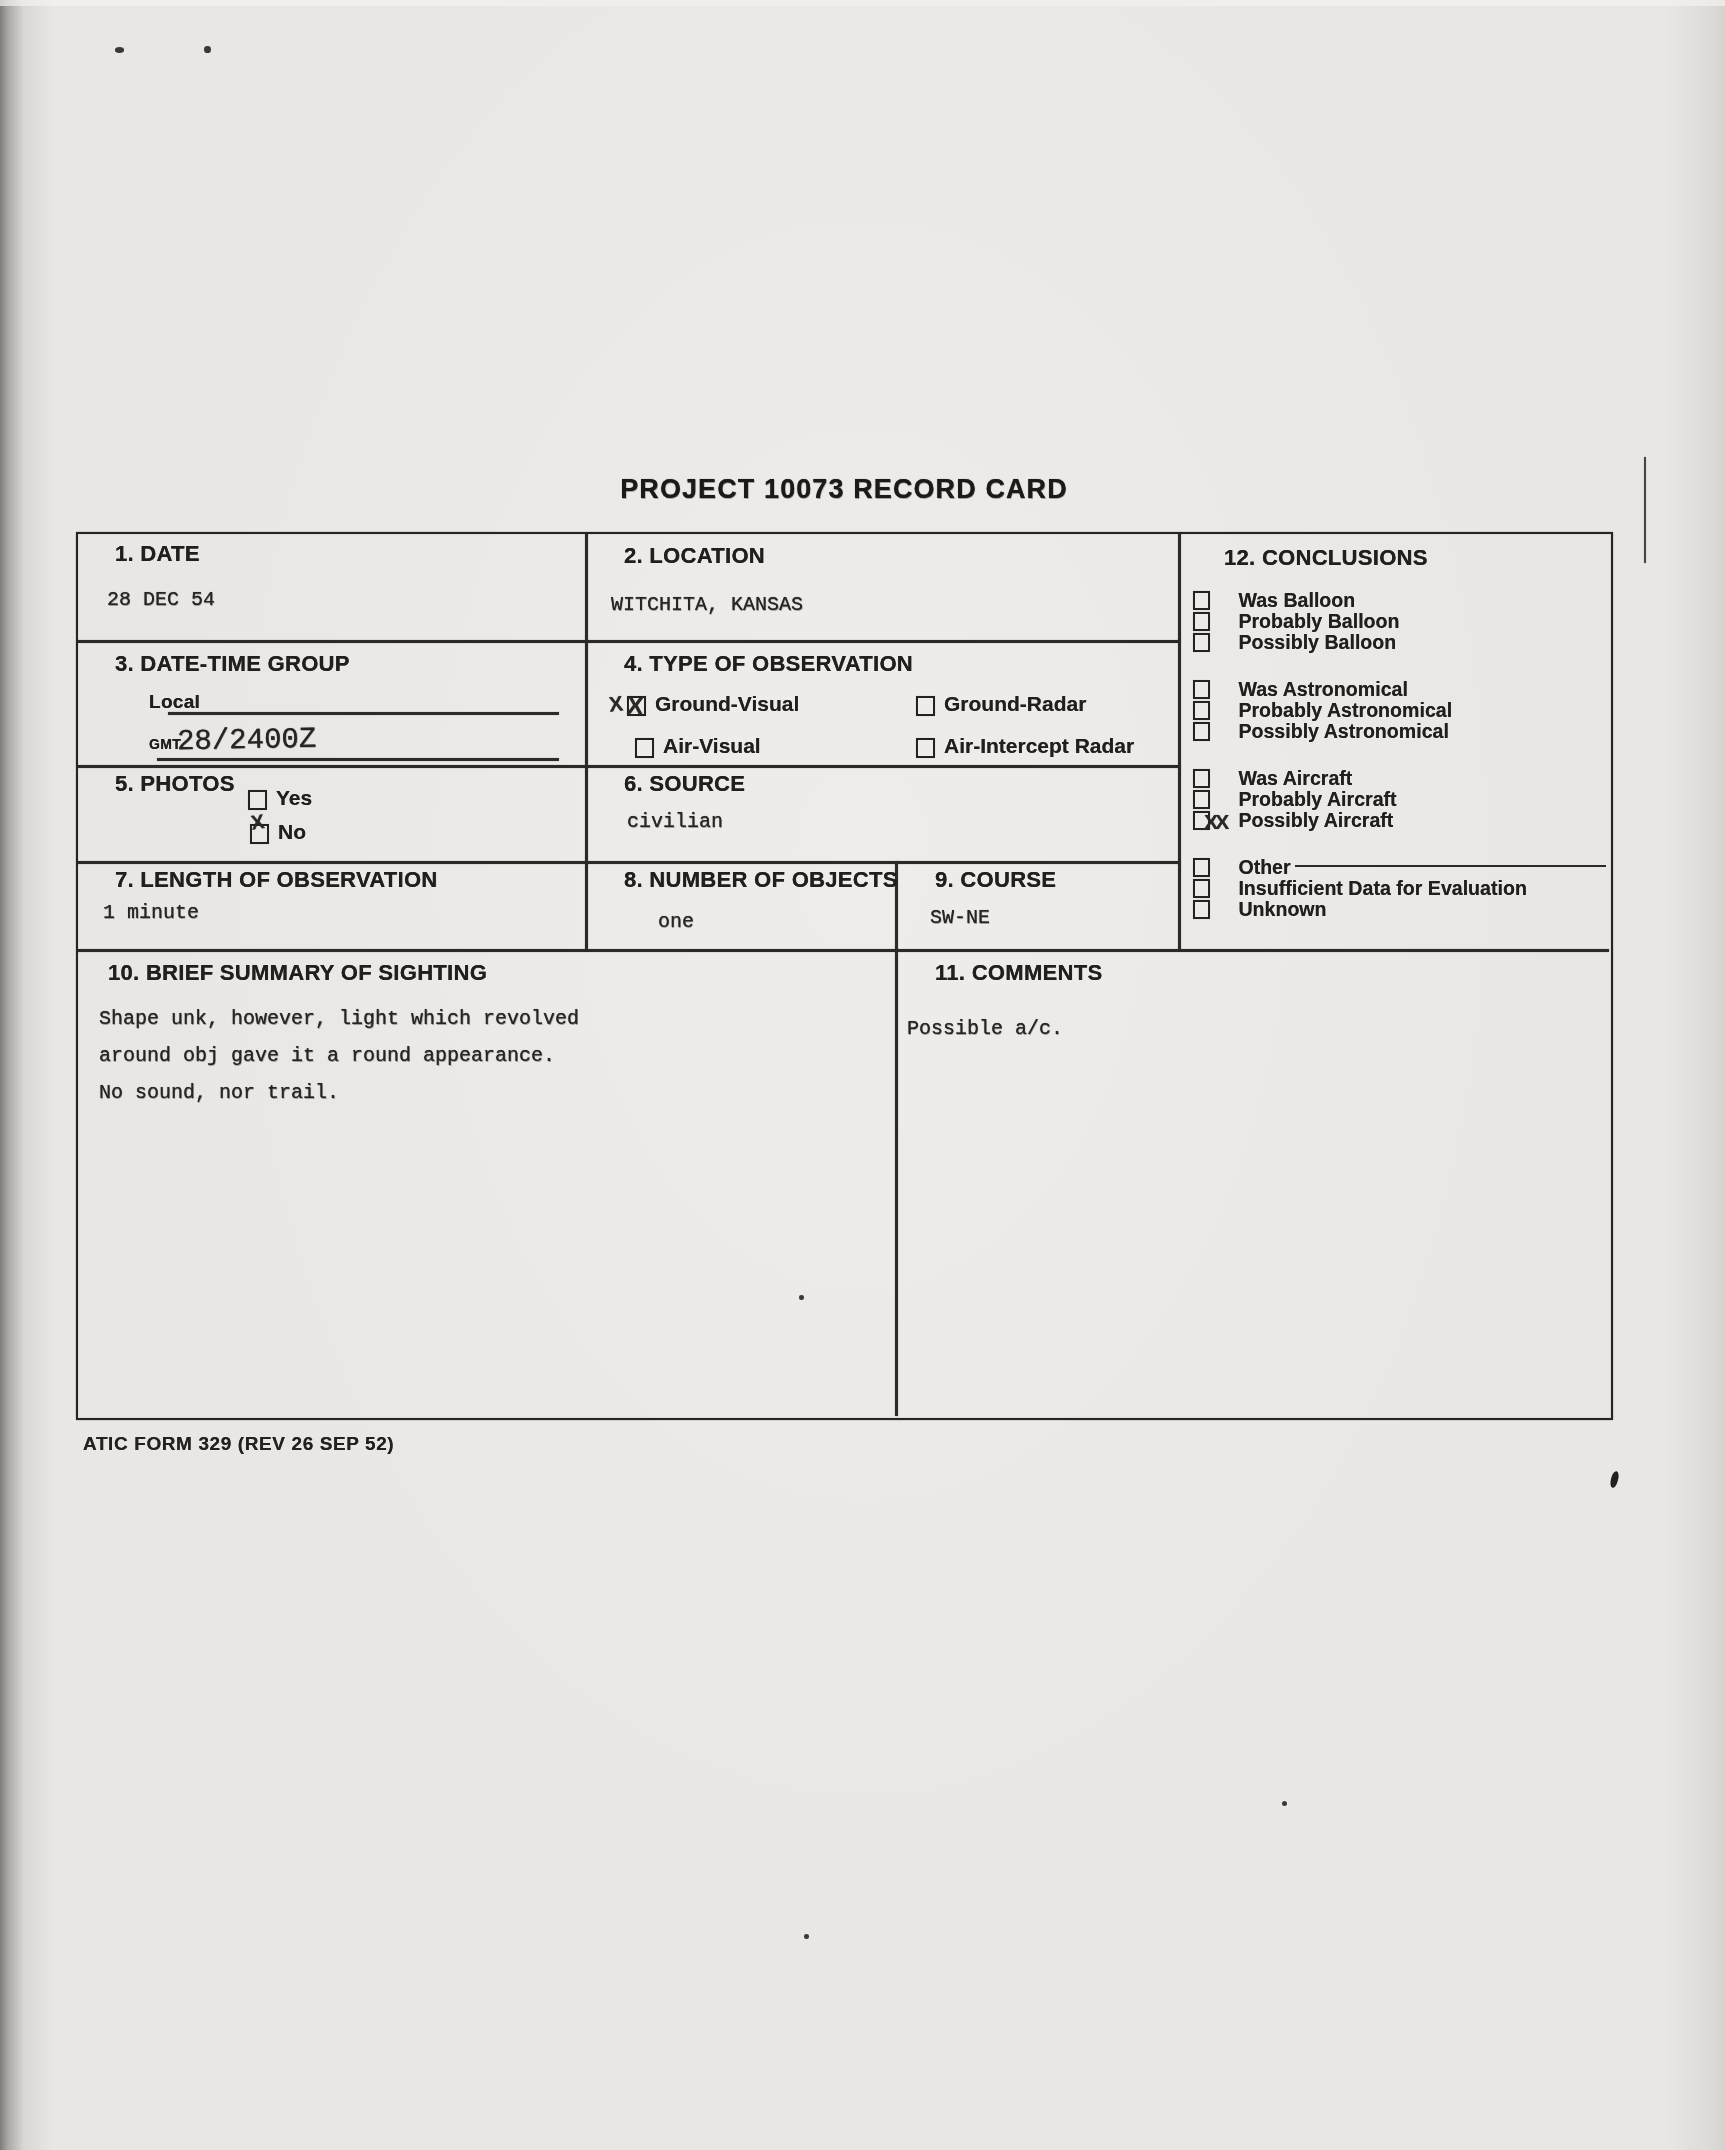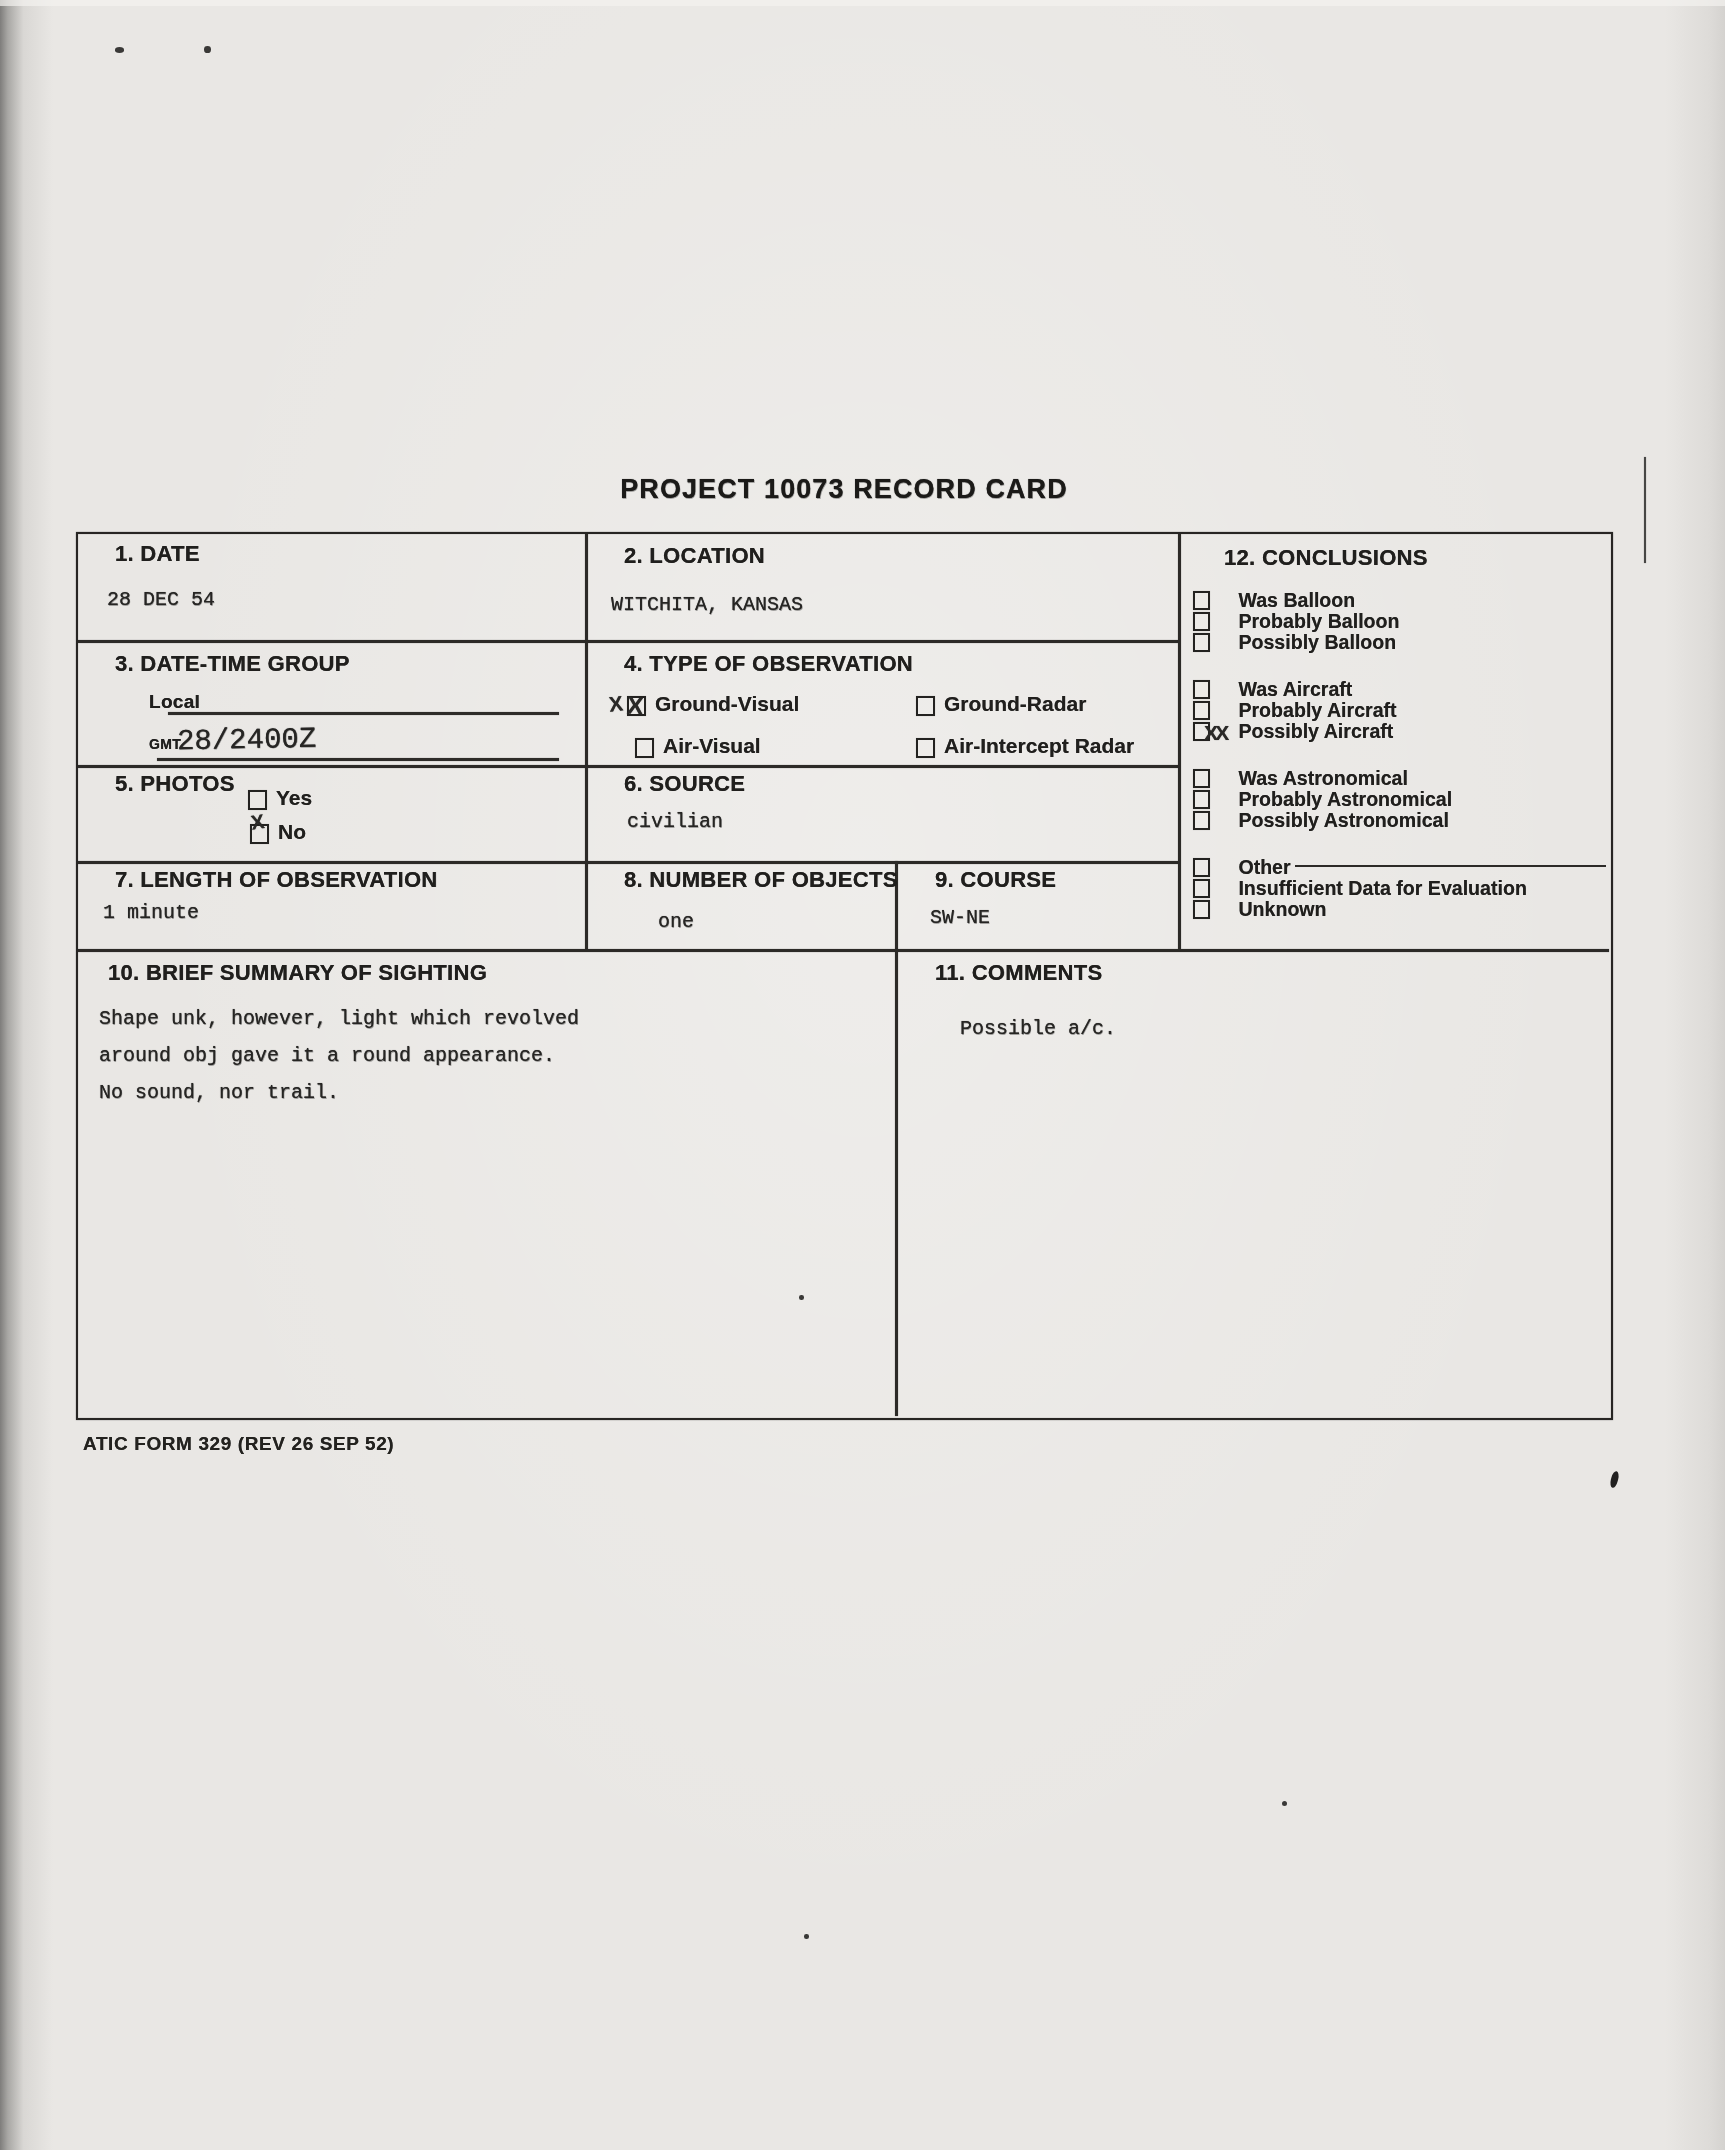--- a/index.html
+++ b/index.html
@@ -162,36 +162,50 @@
   <div class="typed" style="left:930px;top:906px;">SW-NE</div>
 
   <div class="label" style="left:80px;top:960px;">10. BRIEF SUMMARY OF SIGHTING</div>
   <div class="typed" style="left:99px;top:1000px;">
     <div class="summary-line">Shape unk, however, light which revolved</div>
     <div class="summary-line">around obj gave it a round appearance.</div>
     <div class="summary-line">No sound, nor trail.</div>
   </div>
 
   <div class="label" style="left:907px;top:960px;">11. COMMENTS</div>
-  <div class="typed" style="left:960px;top:1017px;">Possible a/c.</div>
+  <div class="typed" style="left:907px;top:1017px;">Possible a/c.</div>
 
   <div class="label" style="left:1196px;top:545px;text-align:right;">12. CONCLUSIONS</div>
   <div class="concl">
     <div class="c-group">
       <div class="c-item">
           <span class="cb cb-sm"></span>
           <span class="c-label">Was Balloon</span>
         </div>
       <div class="c-item">
           <span class="cb cb-sm"></span>
           <span class="c-label">Probably Balloon</span>
         </div>
       <div class="c-item">
           <span class="cb cb-sm"></span>
           <span class="c-label">Possibly Balloon</span>
+        </div>
+    </div>
+    <div class="c-group">
+      <div class="c-item">
+          <span class="cb cb-sm"></span>
+          <span class="c-label">Was Astronomical</span>
+        </div>
+      <div class="c-item">
+          <span class="cb cb-sm"></span>
+          <span class="c-label">Probably Astronomical</span>
+        </div>
+      <div class="c-item">
+          <span class="cb cb-sm"></span>
+          <span class="c-label">Possibly Astronomical</span>
         </div>
     </div>
     <div class="c-group">
       <div class="c-item">
           <span class="cb cb-sm"></span>
           <span class="c-label">Was Aircraft</span>
         </div>
       <div class="c-item">
           <span class="cb cb-sm"></span>
           <span class="c-label">Probably Aircraft</span>
@@ -199,34 +213,20 @@
       <div class="c-item">
           <span class="cb cb-sm">
             <span class="mark mark-xx">XX</span>
           </span>
           <span class="c-label">Possibly Aircraft</span>
         </div>
     </div>
     <div class="c-group">
       <div class="c-item">
           <span class="cb cb-sm"></span>
-          <span class="c-label">Was Astronomical</span>
-        </div>
-      <div class="c-item">
-          <span class="cb cb-sm"></span>
-          <span class="c-label">Probably Astronomical</span>
-        </div>
-      <div class="c-item">
-          <span class="cb cb-sm"></span>
-          <span class="c-label">Possibly Astronomical</span>
-        </div>
-    </div>
-    <div class="c-group">
-      <div class="c-item">
-          <span class="cb cb-sm"></span>
           <span class="c-label">Other</span>
           <span class="fill-line"></span>
         </div>
       <div class="c-item">
           <span class="cb cb-sm"></span>
           <span class="c-label">Insufficient Data for Evaluation</span>
         </div>
       <div class="c-item">
           <span class="cb cb-sm"></span>
           <span class="c-label">Unknown</span>

